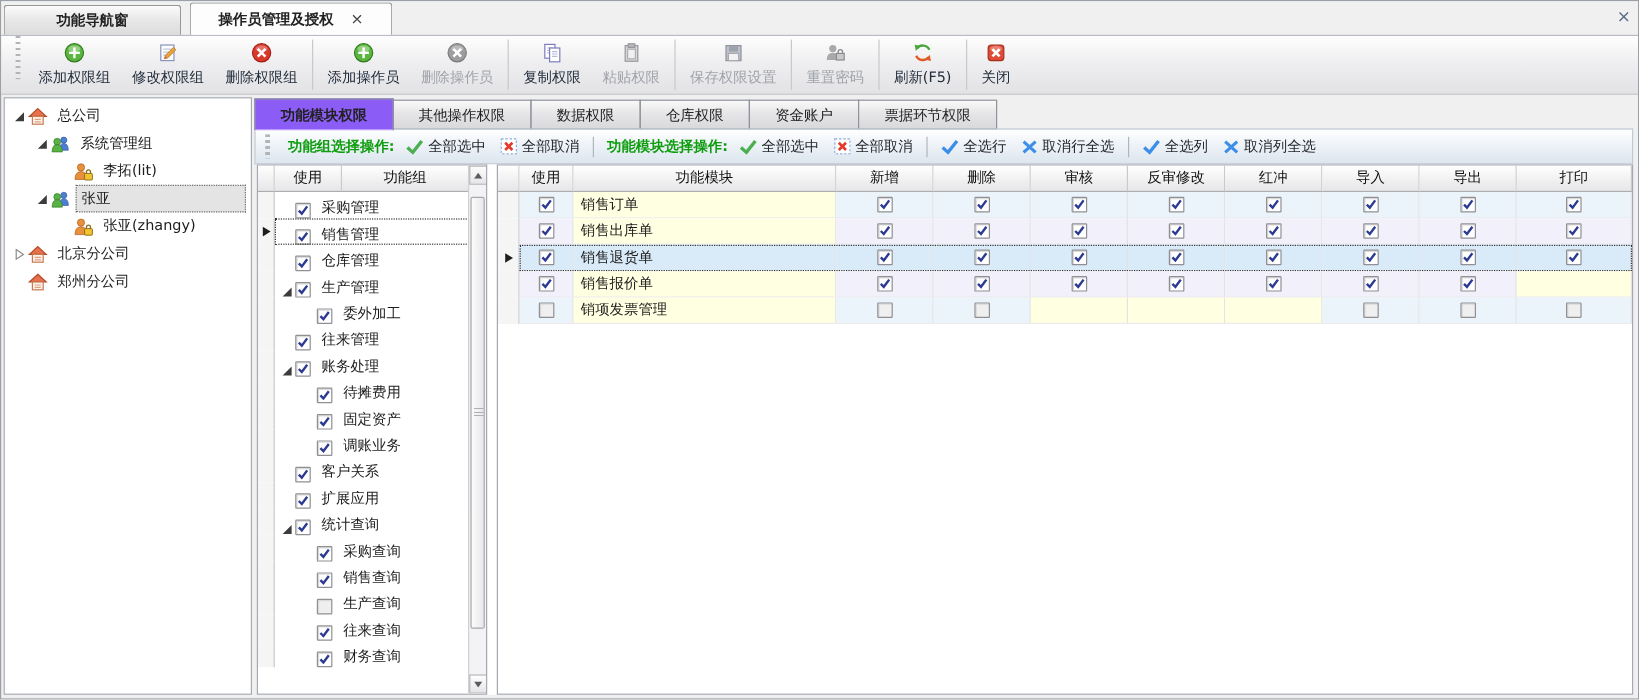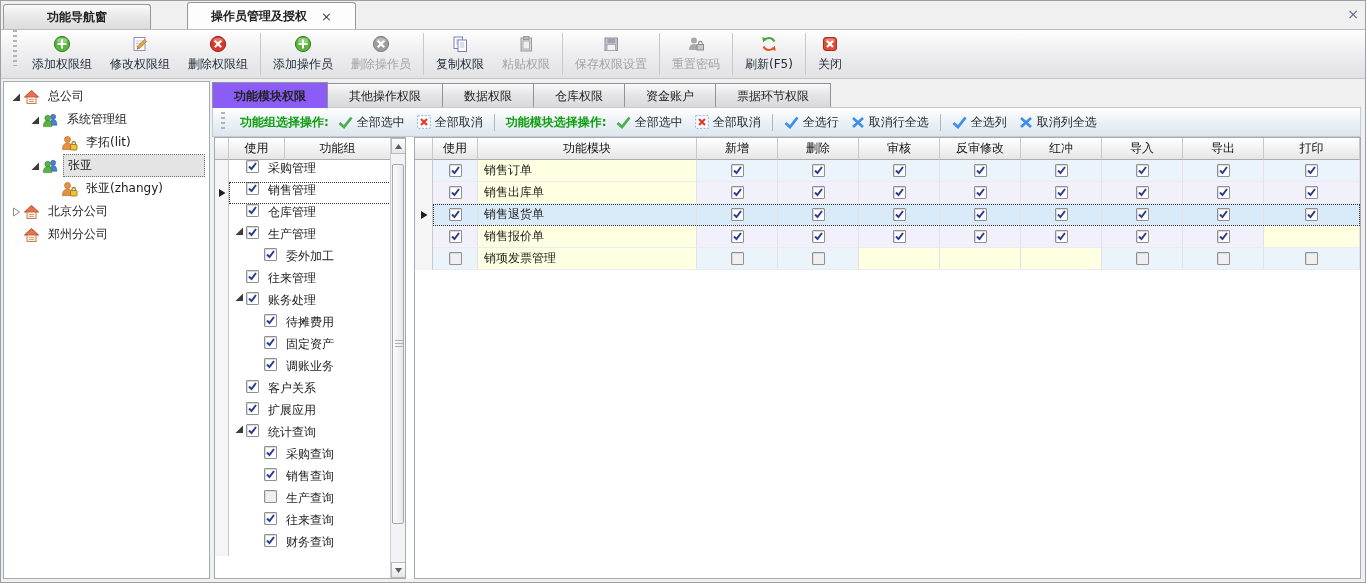--- a/index.html
+++ b/index.html
@@ -7,21 +7,21 @@
   body { font-family:"DejaVu Sans","Liberation Sans",sans-serif; font-size:12px; color:#1c1c1c; }
   #window { position:relative; width:1366px; height:583px; background:#F0F0F1; border:1px solid #9AA0A6; overflow:hidden; }
 
   
   .doctabs { position:absolute; left:0; top:0; width:100%; height:28px; background:#F0F0F1; }
   .doctab { position:absolute; display:flex; align-items:center; justify-content:center; gap:14px;
             border:1px solid #979797; border-bottom:none; border-radius:3px 3px 0 0;
             font-weight:bold; color:#222; cursor:default; }
   .doctab.inactive { left:2px; top:3px; width:148px; height:25px;
             background:linear-gradient(#FBFBFB,#E9E9E9 45%,#DCDCDC); }
-  .doctab.active { left:186px; top:1px; width:169px; height:27px; background:#FDFDFD; z-index:3; }
+  .doctab.active { left:157px; top:1px; width:169px; height:27px; background:#FDFDFD; z-index:3; }
   .doctab .closex { font-weight:normal; color:#444; font-size:13px; cursor:pointer; }
   .strip-close { position:absolute; right:6px; top:5px; color:#5A6B85; font-size:14px; cursor:pointer; }
 
   
   .toolbar { position:absolute; left:0; top:28px; width:100%; height:50px;
              background:linear-gradient(#FEFEFE,#EFEFF1 45%,#E2E2E5);
              border-top:1px solid #B9BCC2; border-bottom:1px solid #C5C5C8;
              display:flex; padding-left:12px; }
   .grip { width:4px; height:36px; margin-right:6px;
           background:repeating-linear-gradient(to bottom,#B4B4B6 0 2px,transparent 2px 5px); }
@@ -67,21 +67,21 @@
   .grow { display:flex; height:22px; }
   .indcell { width:14px; flex:none; background:#F5F5F6; border-right:1px solid #C9C9CC;
              display:flex; align-items:center; justify-content:center; }
   .rindcell { width:18px; flex:none; background:#F5F5F6; border-right:1px solid #C9C9CC;
               display:flex; align-items:center; justify-content:center; }
   .rowbody { display:flex; flex:1; align-items:center; }
   .rowbody.selected { outline:1px dotted #333; outline-offset:-1px; }
   .cell { flex:none; display:flex; align-items:center; justify-content:center; height:22px;
           border-right:1px solid #E3E3E6; border-bottom:1px solid #ECECEF; }
   .cell.namecell { justify-content:flex-start; padding-left:6px; white-space:nowrap; overflow:hidden; }
-  .fgbody { display:flex; flex:1; align-items:flex-start; height:22px; padding-left:2px; }
+  .fgbody { display:flex; flex:1; align-items:flex-end; height:22px; padding-left:2px; }
   .fgslot { width:15px; flex:none; display:flex; align-items:center; justify-content:center; }
   .fgindent { width:18px; flex:none; }
   .fglabel { margin-left:9px; white-space:nowrap; }
 
   
   .cb { width:13px; height:13px; background:#fff; border:1px solid #909094; border-radius:1px;
         box-shadow:inset 1px 1px 0 #DADADA; display:inline-flex; align-items:center; justify-content:center;
         cursor:pointer; flex:none; }
   .cb.unchecked { background:#EFEFEF; }
 

